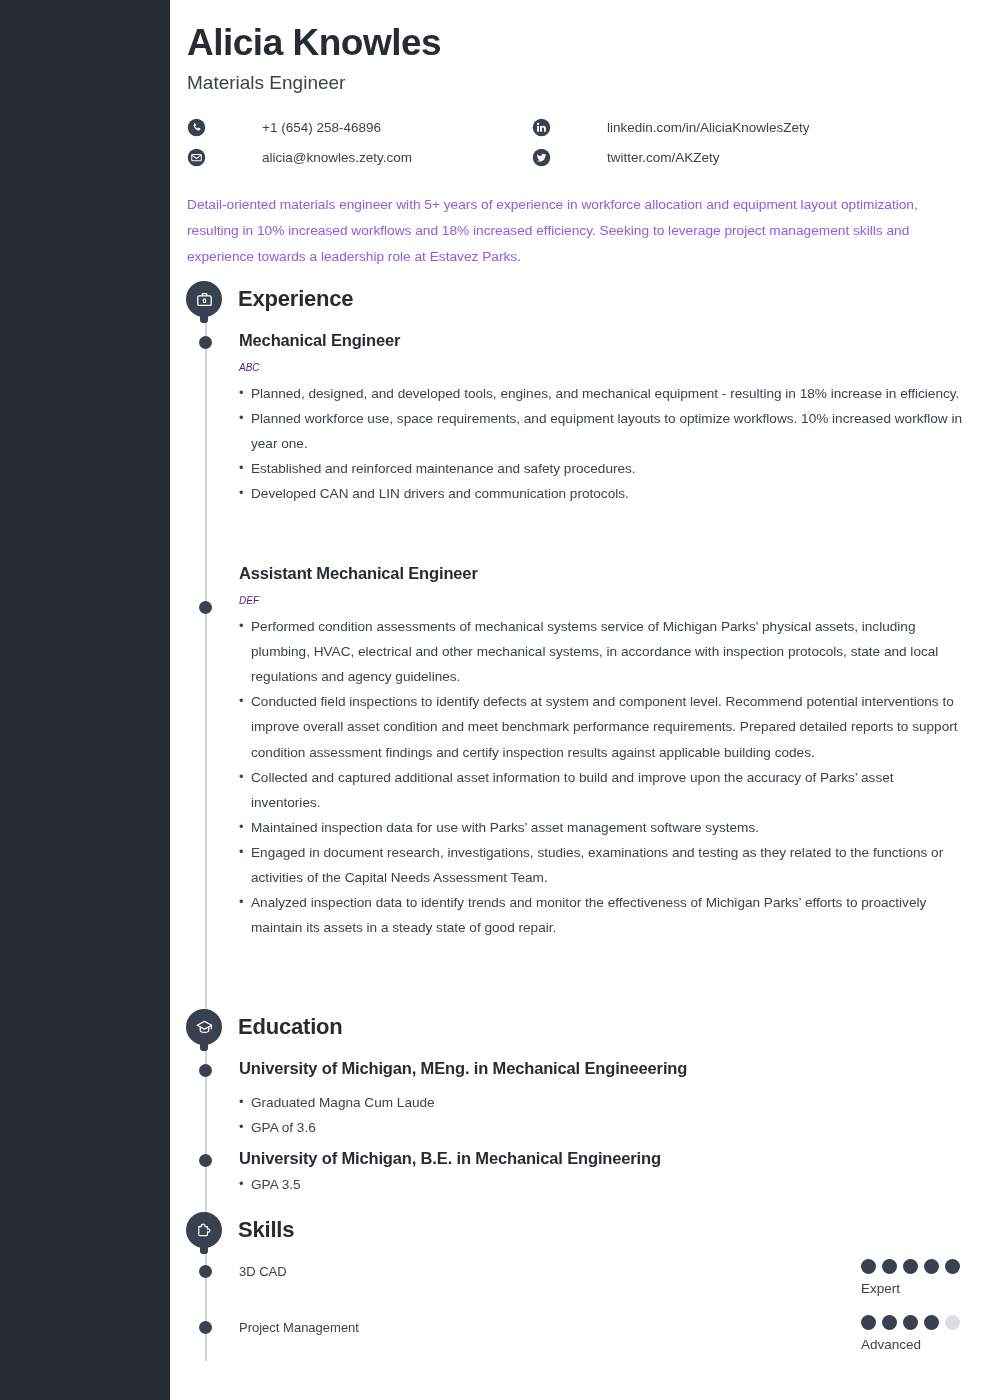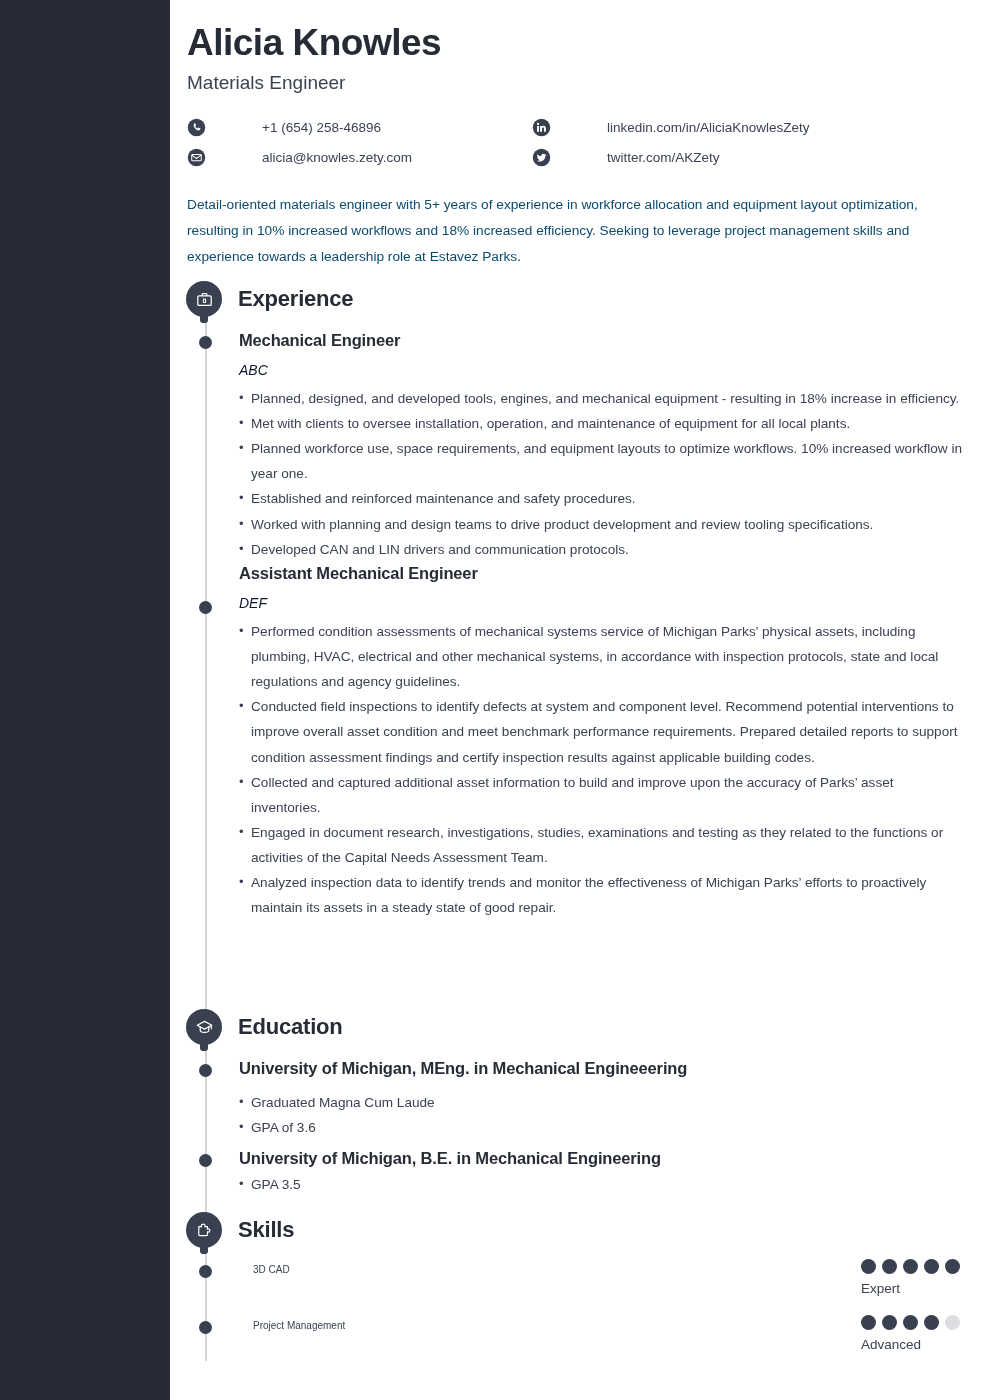--- a/index.html
+++ b/index.html
@@ -76,21 +76,21 @@
     width: 19px; height: 19px;
     margin-right: 9px;
     flex: 0 0 19px;
     display: block;
   }
   .summary {
     margin-top: 20px;
     width: 786px;
     font-size: 13.7px;
     line-height: 1.87;
-    color: #0c4a6e;
+    color: #8b5cf6;
   }
   
   .timeline-line {
     position: absolute;
     left: 205px;
     width: 2px;
     background: #d2d4d8;
   }
   
   .section-head {
@@ -136,23 +136,23 @@
     background: #39404f;
   }
   .entry-title {
     font-size: 16.5px;
     font-weight: bold;
     color: #262b36;
     letter-spacing: -0.15px;
     line-height: 1.2;
   }
   .entry-company {
-    font-size: 14px;
+    font-size: 10px;
     font-style: italic;
-    color: #0f172a;
+    color: #4c1d95;
     margin-top: 11px;
   }
   ul.items { list-style: none; margin-top: 8px; }
   ul.items li {
     position: relative;
     padding-left: 12px;
     font-size: 13.6px;
     line-height: 1.85;
     color: #3b4252;
   }
@@ -160,22 +160,22 @@
     content: "\2022";
     position: absolute;
     left: 0; top: 0;
     color: #3b4252;
     font-size: 13px;
   }
   
   .skill-row { position: absolute; left: 0; width: 990px; height: 60px; }
   .skill-name {
     position: absolute;
-    left: 253px;
-    font-size: 10px;
+    left: 239px;
+    font-size: 13px;
     color: #3b4252;
     top: 0;
   }
   .skill-rating { position: absolute; right: 30px; top: -5px; text-align: right; }
   .dots { display: flex; gap: 6px; justify-content: flex-end; }
   .dot { width: 15px; height: 15px; border-radius: 50%; background: #39404f; }
   .dot.off { background: #dcdee1; }
   .skill-level {
     margin-top: 7px;
     font-size: 13.5px;
@@ -265,36 +265,35 @@
     </span>
     <span class="sec-title">Experience</span>
   </div>
 
   <div class="bullet-dot" style="top:336px"></div>
   <div class="entry" style="top:331px">
     <div class="entry-title">Mechanical Engineer</div>
     <div class="entry-company">ABC</div>
     <ul class="items">
       <li>Planned, designed, and developed tools, engines, and mechanical equipment - resulting in 18% increase in efficiency.</li>
-      <li>Met with clients to oversee installation, operation, and maintenance of equipment for all local plants.</li>
       <li>Planned workforce use, space requirements, and equipment layouts to optimize workflows. 10% increased workflow in year one.</li>
       <li>Established and reinforced maintenance and safety procedures.</li>
-      <li>Worked with planning and design teams to drive product development and review tooling specifications.</li>
       <li>Developed CAN and LIN drivers and communication protocols.</li>
     </ul>
   </div>
 
   <div class="bullet-dot" style="top:601px"></div>
   <div class="entry" style="top:564px">
     <div class="entry-title">Assistant Mechanical Engineer</div>
     <div class="entry-company">DEF</div>
     <ul class="items">
       <li>Performed condition assessments of mechanical systems service of Michigan Parks' physical assets, including plumbing, HVAC, electrical and other mechanical systems, in accordance with inspection protocols, state and local regulations and agency guidelines.</li>
       <li>Conducted field inspections to identify defects at system and component level. Recommend potential interventions to improve overall asset condition and meet benchmark performance requirements. Prepared detailed reports to support condition assessment findings and certify inspection results against applicable building codes.</li>
       <li>Collected and captured additional asset information to build and improve upon the accuracy of Parks’ asset inventories.</li>
+      <li>Maintained inspection data for use with Parks’ asset management software systems.</li>
       <li>Engaged in document research, investigations, studies, examinations and testing as they related to the functions or activities of the Capital Needs Assessment Team.</li>
       <li>Analyzed inspection data to identify trends and monitor the effectiveness of Michigan Parks’ efforts to proactively maintain its assets in a steady state of good repair.</li>
     </ul>
   </div>
 
   <div class="section-head" style="top:1009px">
     <span class="sec-pin">
       <svg width="19" height="19" viewBox="0 0 24 24">
         <path d="M12 4.2 2.8 9.1 12 14l9.2-4.9z" fill="none" stroke="#ffffff" stroke-width="1.6" stroke-linejoin="round"></path>
         <path d="M6.6 11v4.6c0 1.5 2.4 2.7 5.4 2.7s5.4-1.2 5.4-2.7V11" fill="none" stroke="#ffffff" stroke-width="1.6"></path>

